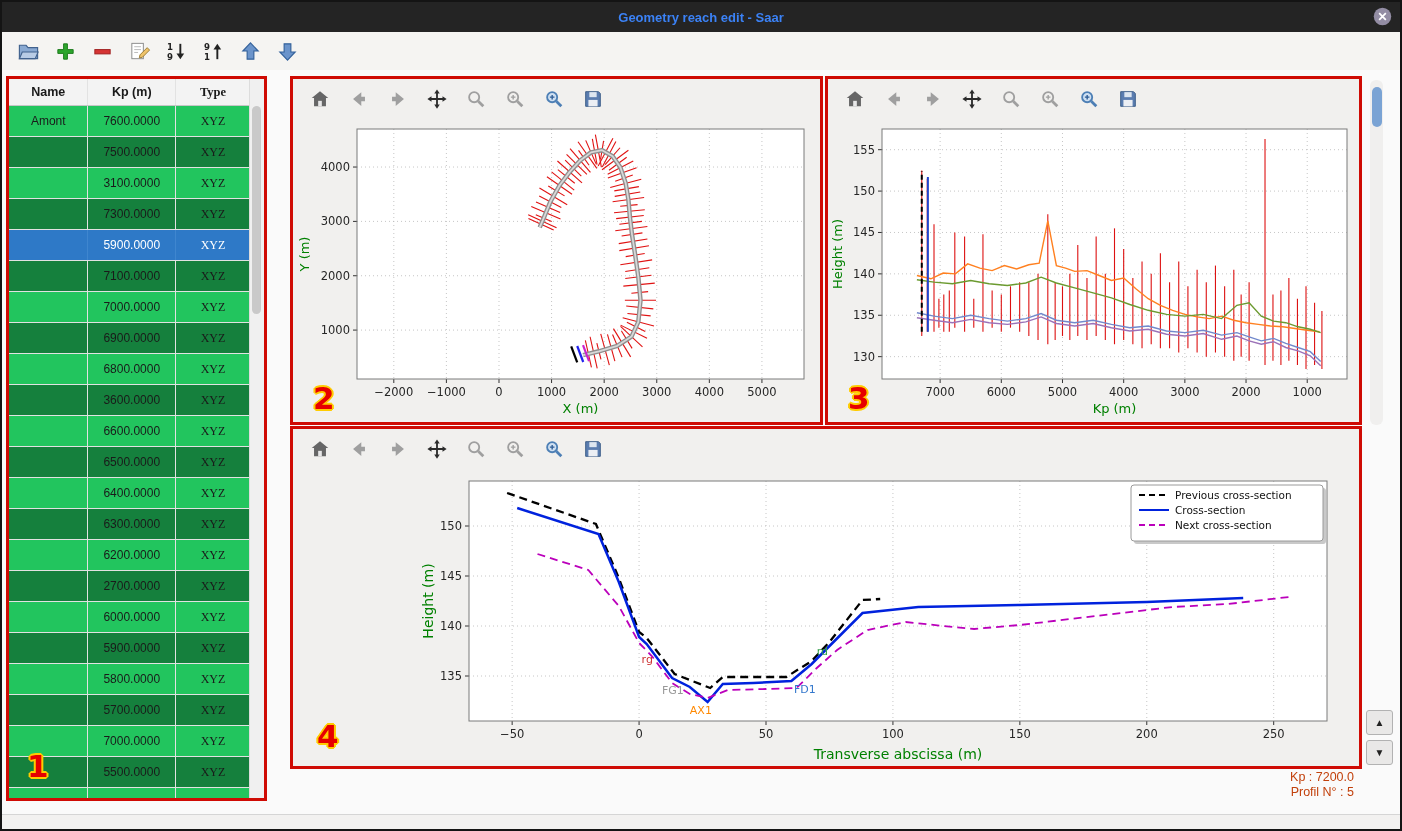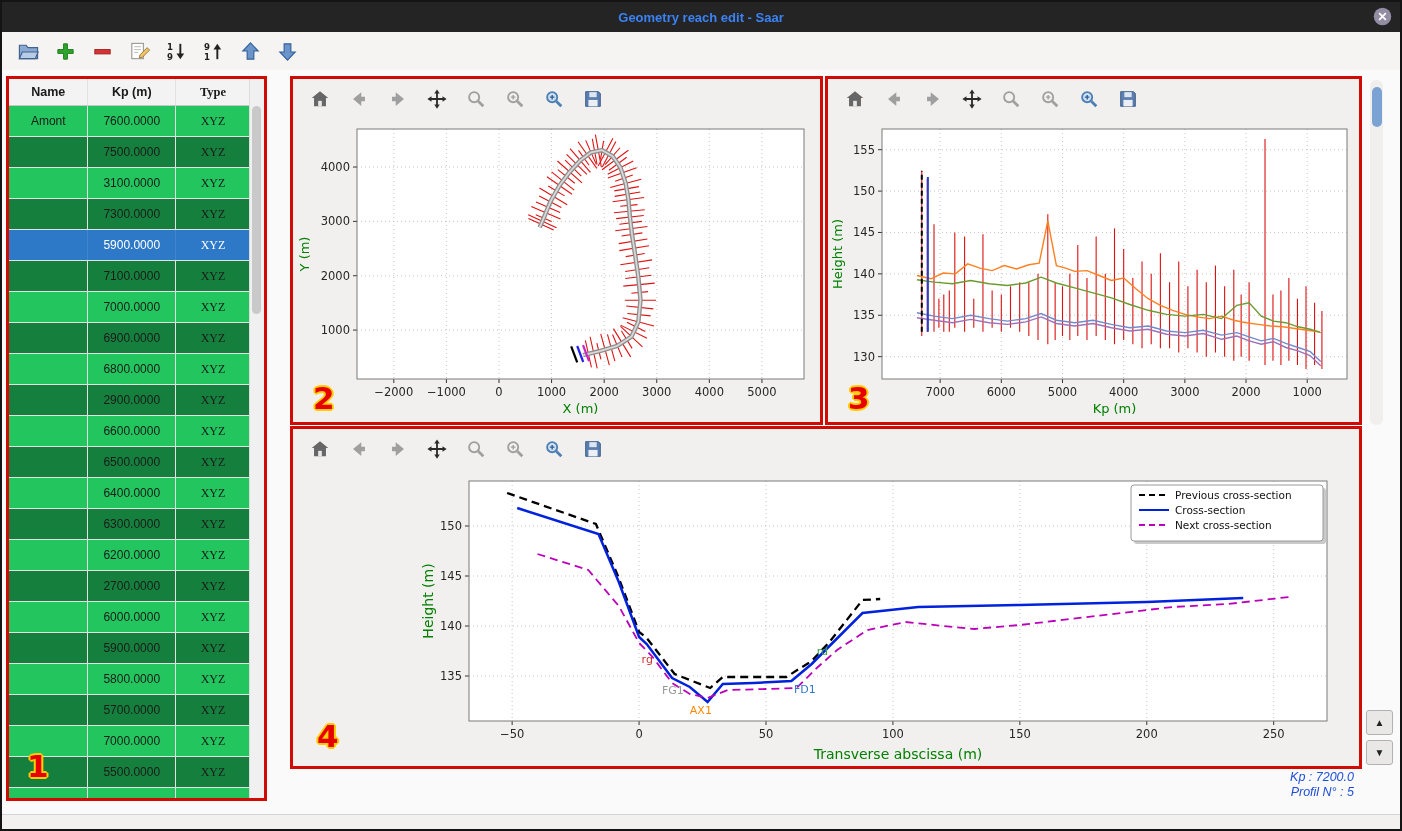--- a/index.html
+++ b/index.html
@@ -38,21 +38,21 @@
   .trow.odd{background:#15803d;justify-content:center;}
   .trow.sel{background:#2e79c7;color:#fff;}
   .trow.sel .tc{border-color:#3f86cf;}
   .tscroll{position:absolute;right:0;top:0;bottom:0;width:14px;background:#f0f0f0;border-left:1px solid #dcdcdc;}
   .tthumb{position:absolute;left:2px;top:27px;width:9px;height:208px;background:#c9c9c9;border-radius:5px;}
   
   .vscroll{position:absolute;left:1368px;top:78px;width:13px;height:345px;background:#f0efee;border-radius:6px;}
   .vthumb{position:absolute;left:1.5px;top:7px;width:10px;height:40px;background:#7aa3d4;border-radius:5px;}
   .navbtn{position:absolute;left:1364px;width:27px;height:25px;background:#e9e8e7;border:1px solid #b2b2b2;
     border-radius:3px;font-size:10px;display:flex;align-items:center;justify-content:center;color:#222;box-sizing:border-box;}
-  .footinfo{position:absolute;right:46px;top:768px;text-align:right;font-size:12.5px;color:#1d4ed8;line-height:15px;font-style:italic;}
+  .footinfo{position:absolute;right:46px;top:768px;text-align:right;font-size:12.5px;color:#c2410c;line-height:15px;}
   .statusbar{position:absolute;left:0;right:0;bottom:0;height:14px;background:#f2f1f0;border-top:1px solid #d5d5d5;}
   
   .ticklabel{font:11.5px "DejaVu Sans",sans-serif;fill:#262626;}
   .axislabel{font:13px "DejaVu Sans",sans-serif;fill:#008000;}
   .p4 .axislabel{font-size:14px;}
   .legtext{font:10.5px "DejaVu Sans",sans-serif;fill:#111;}
   .anntext{font:11px "DejaVu Sans",sans-serif;}
 </style>
 </head>
 <body>
@@ -182,21 +182,21 @@
           <div class="tc c1">6900.0000</div>
           <div class="tc c2">XYZ</div>
         </div>
         <div class="trow">
           <div class="tc c0"></div>
           <div class="tc c1">6800.0000</div>
           <div class="tc c2">XYZ</div>
         </div>
         <div class="trow odd">
           <div class="tc c0"></div>
-          <div class="tc c1">2900.0000</div>
+          <div class="tc c1">3600.0000</div>
           <div class="tc c2">XYZ</div>
         </div>
         <div class="trow">
           <div class="tc c0"></div>
           <div class="tc c1">6600.0000</div>
           <div class="tc c2">XYZ</div>
         </div>
         <div class="trow odd">
           <div class="tc c0"></div>
           <div class="tc c1">6500.0000</div>

